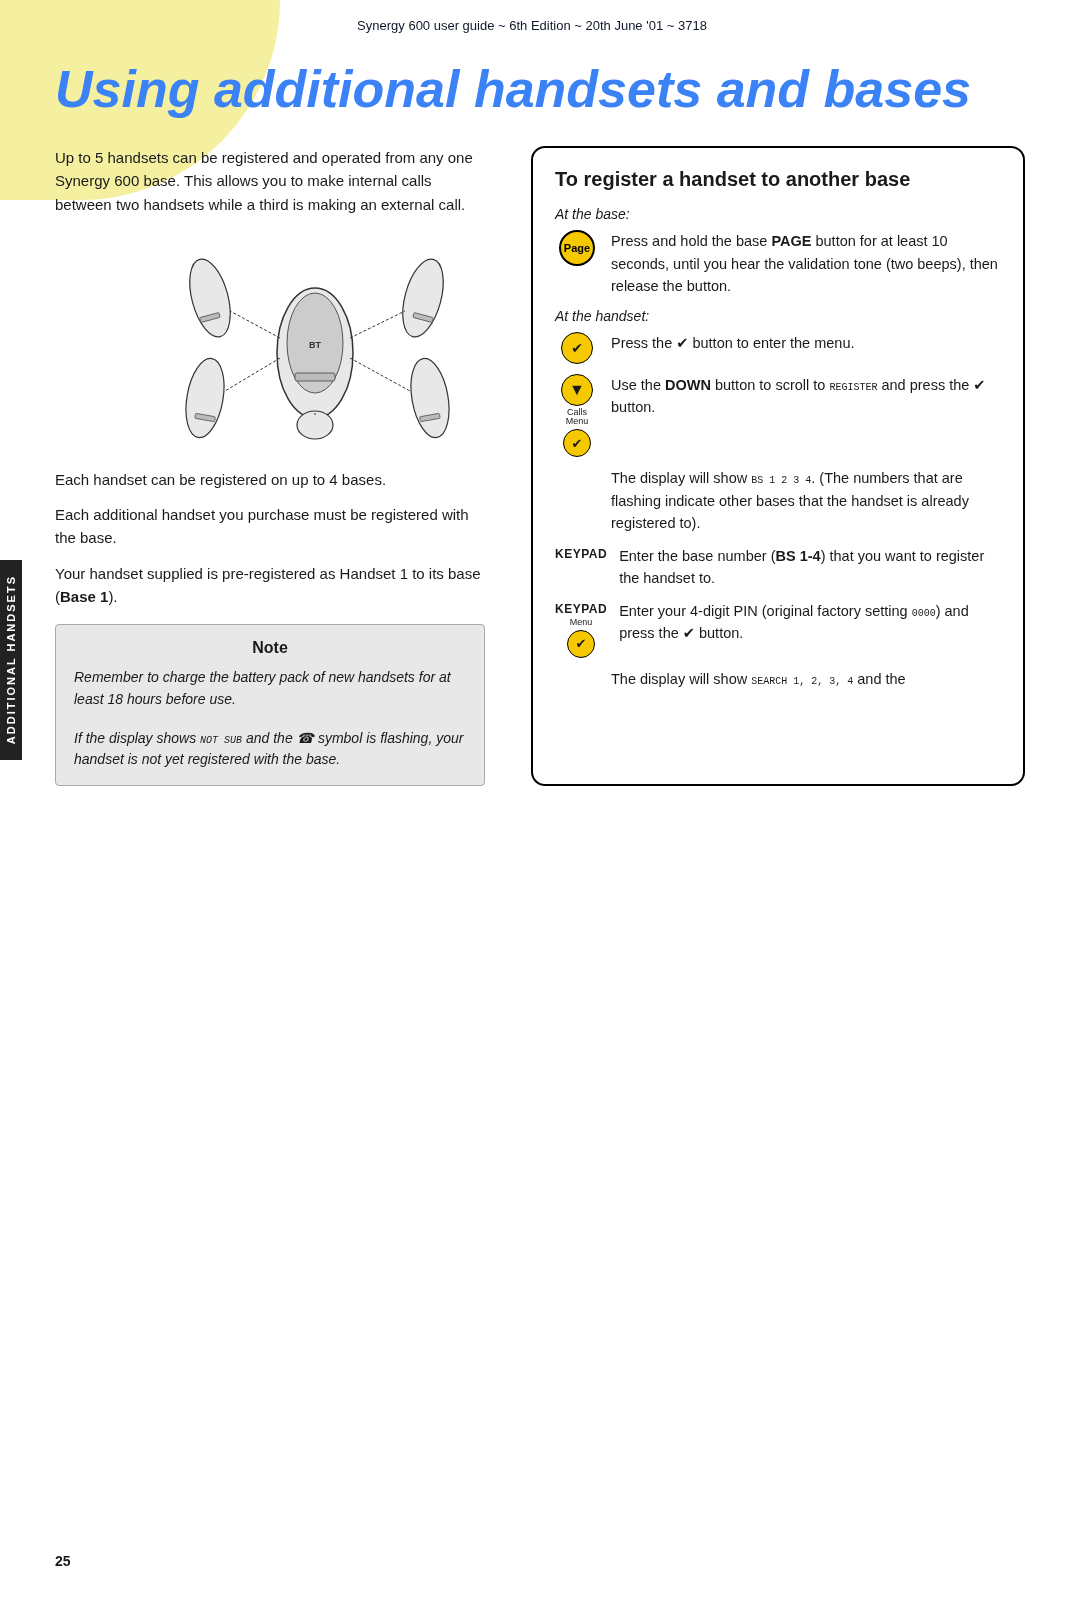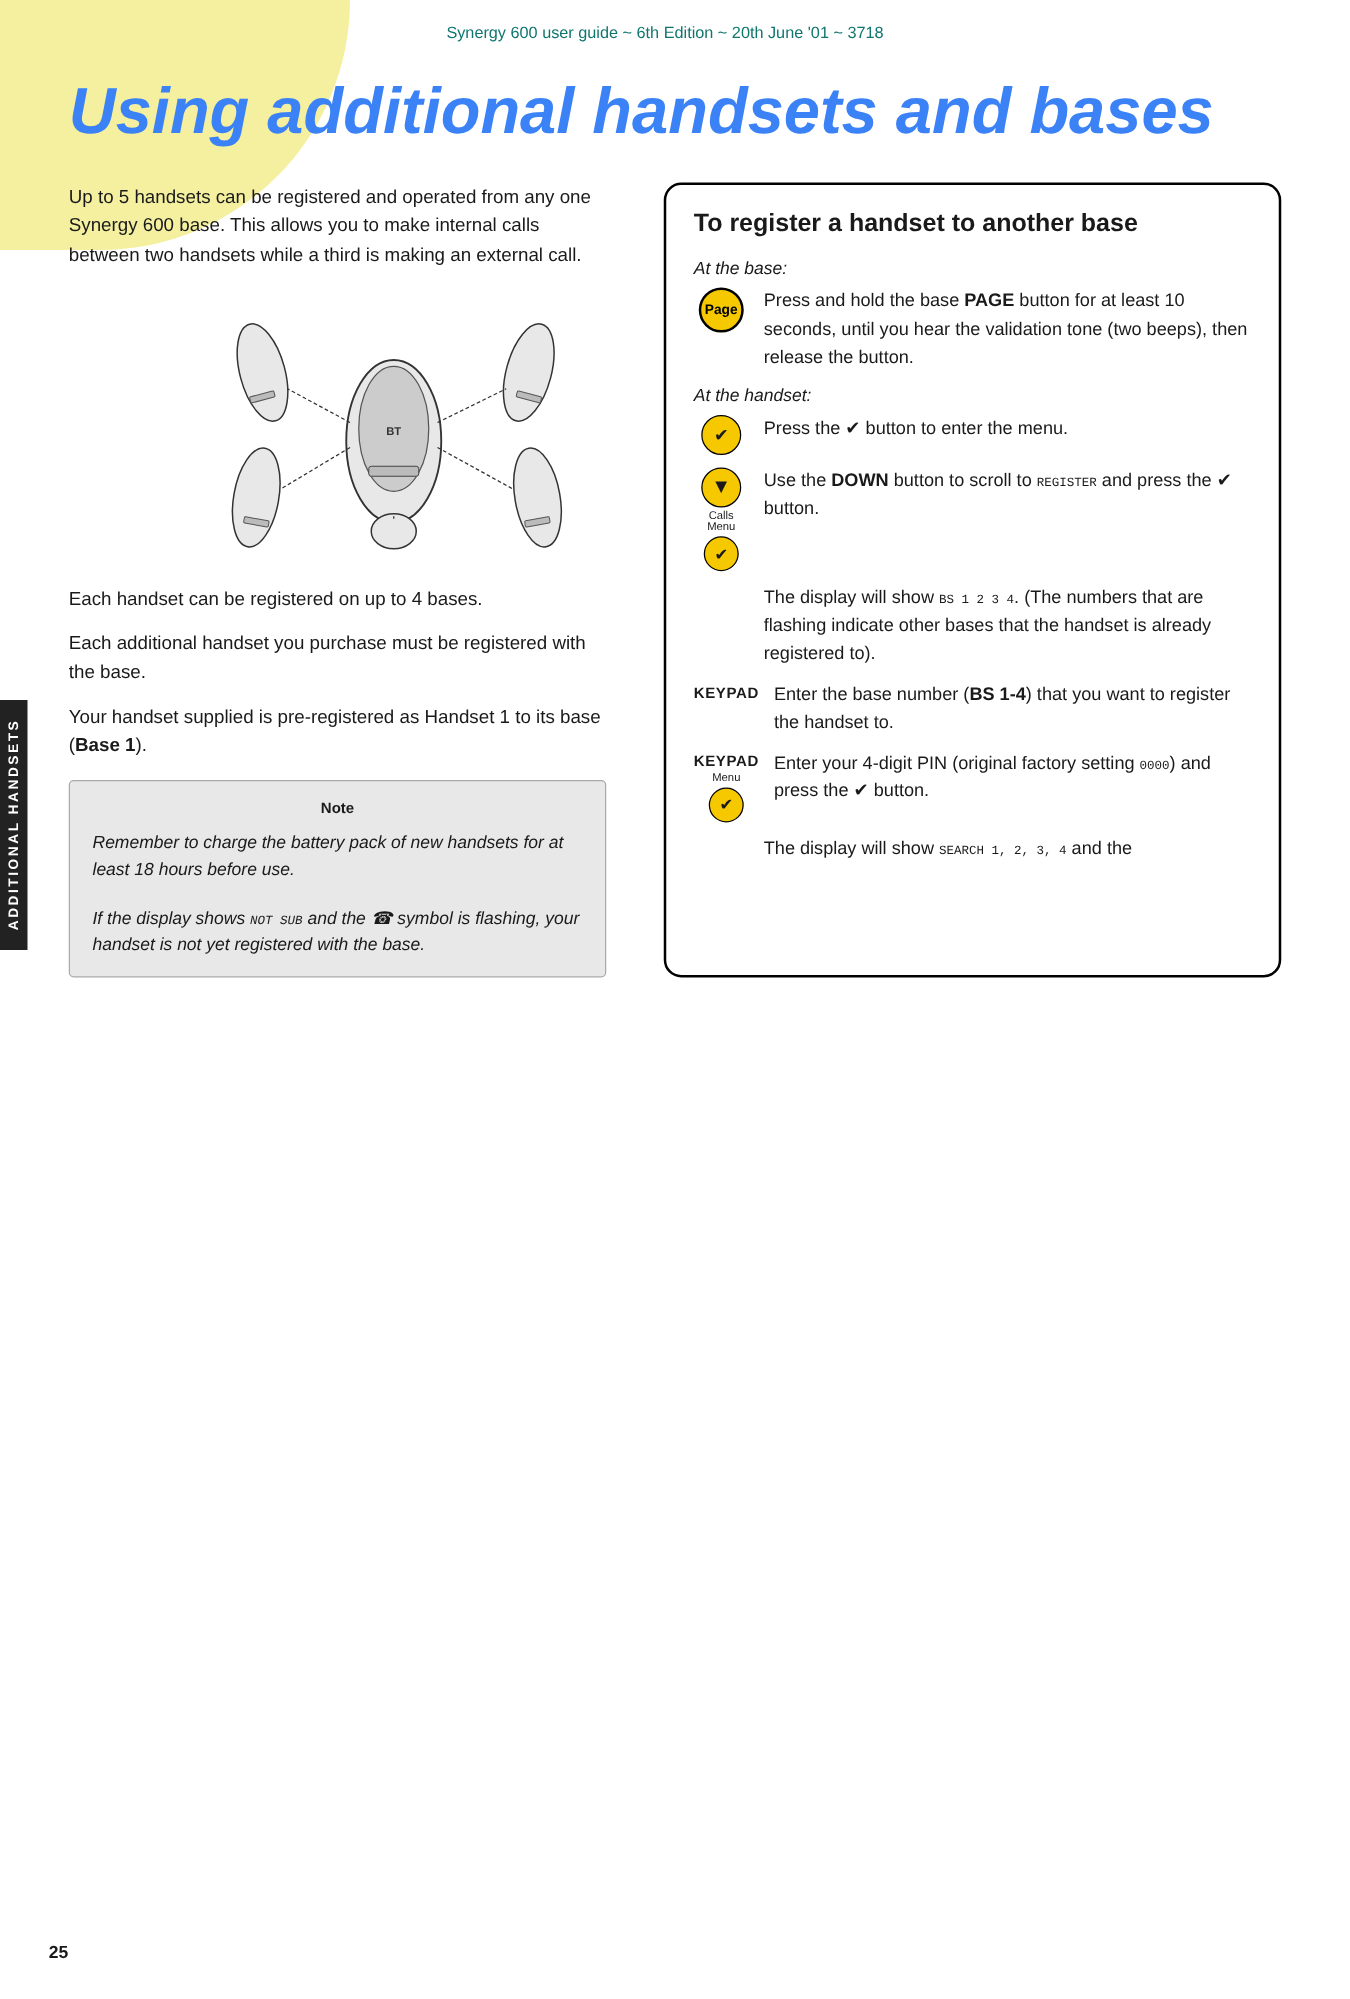--- a/index.html
+++ b/index.html
@@ -48,21 +48,21 @@
       text-transform: uppercase;
       writing-mode: vertical-rl;
       transform: rotate(180deg);
     }
 
     
     .page-header {
       text-align: center;
       padding: 18px 16px 0 0;
       font-size: 13px;
-      color: #0f766e;
+      color: #0f172a;
       position: relative;
       z-index: 1;
     }
 
     
     .content-wrapper {
       position: relative;
       z-index: 1;
       padding: 0 55px 0 55px;
     }
@@ -131,21 +131,21 @@
     .note-box {
       border: 1.5px solid #aaa;
       background: #e8e8e8;
       border-radius: 4px;
       padding: 14px 18px 14px 18px;
       margin-top: 16px;
     }
     .note-title {
       text-align: center;
       font-weight: bold;
-      font-size: 12px;
+      font-size: 16px;
       margin-bottom: 10px;
     }
     .note-text {
       font-style: italic;
       font-size: 14px;
       line-height: 1.55;
     }
 
     
     .register-title {
@@ -264,21 +264,21 @@
 
     .mono-text {
       font-family: 'Courier New', monospace;
       font-size: 10px;
     }
 
     
     .page-number {
       position: absolute;
       bottom: 30px;
-      left: 39px;
+      left: 55px;
       font-size: 14px;
       font-weight: bold;
     }
   </style>
 </head>
 <body>
 
 <div class="yellow-arc"></div>
 
 <div class="side-tab">

